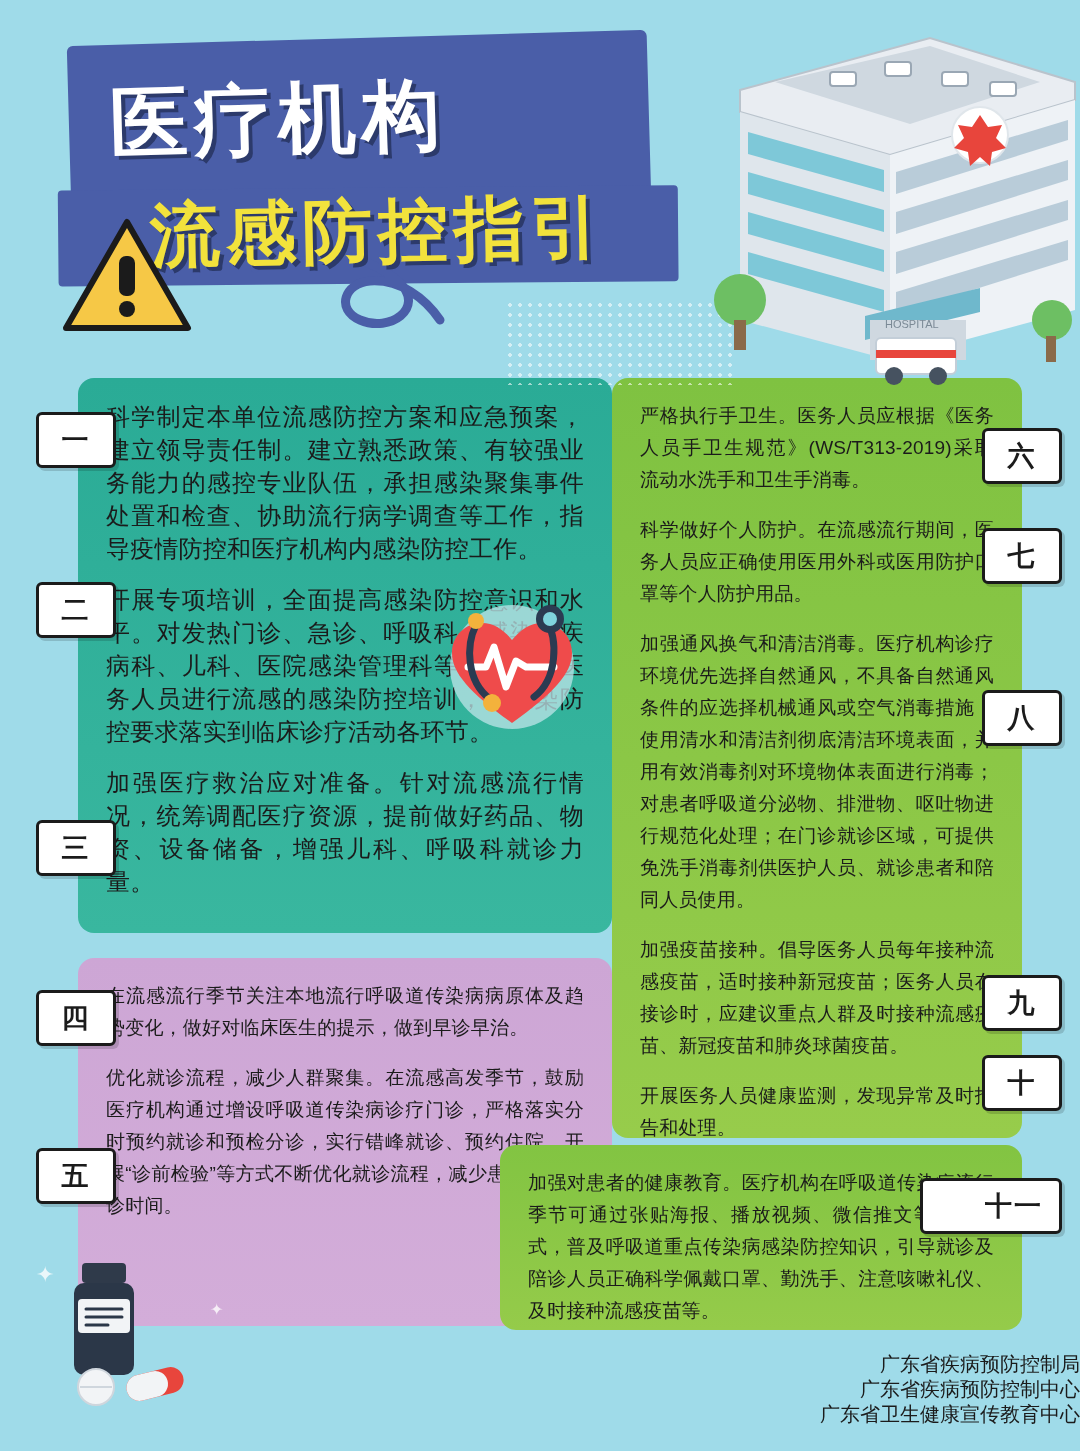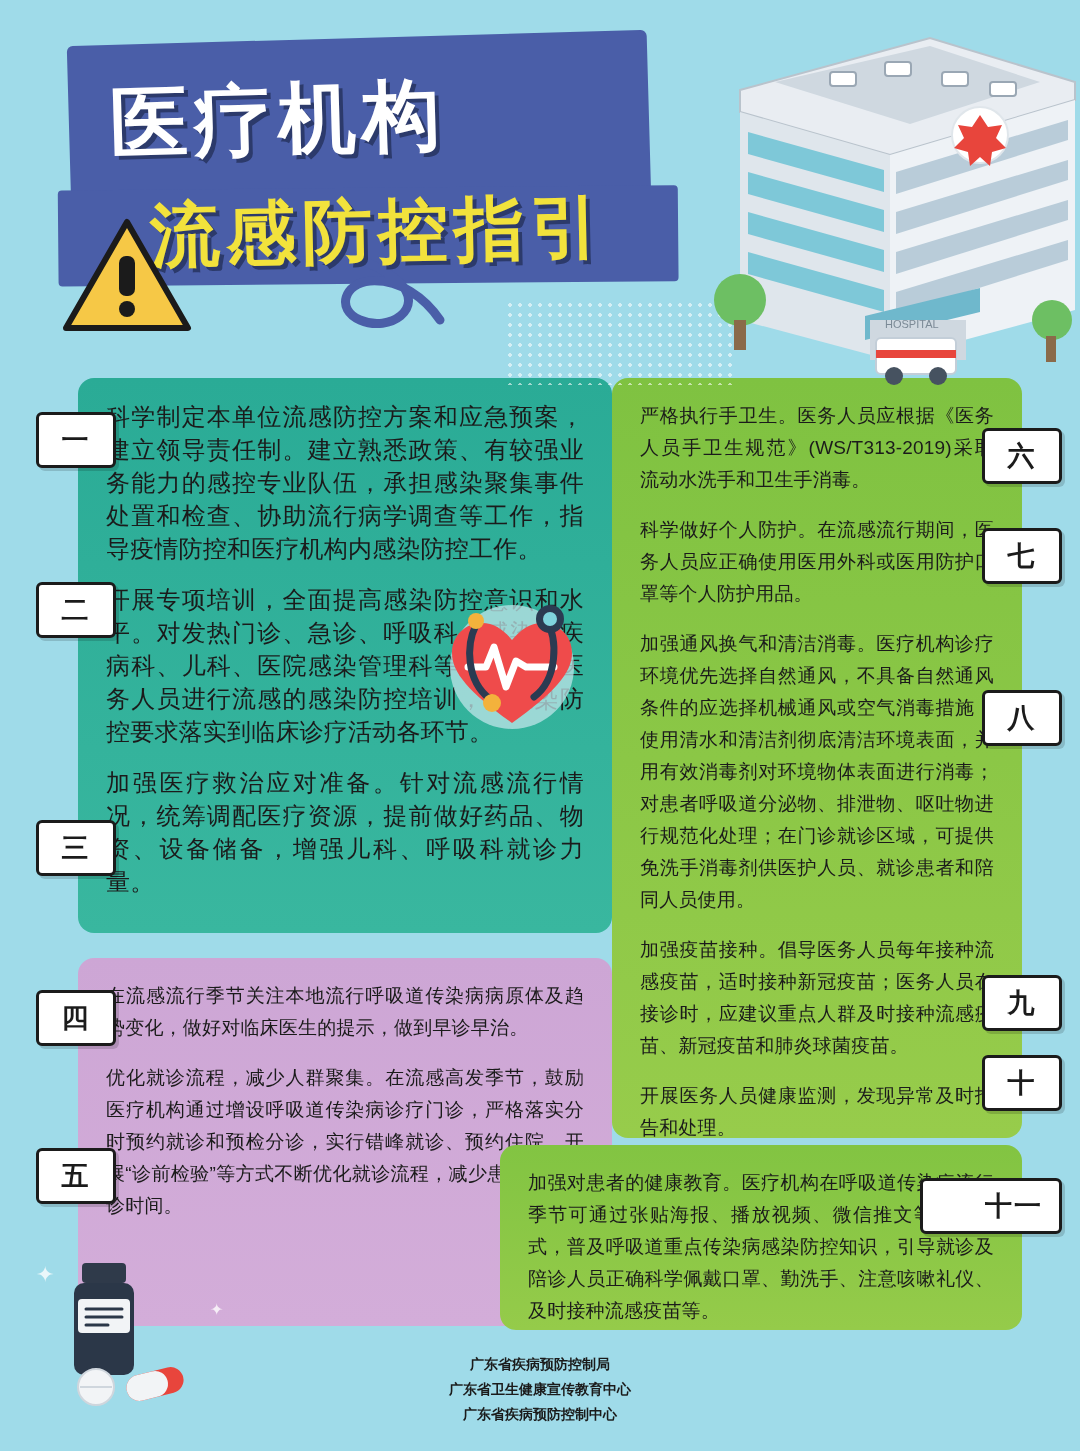--- a/index.html
+++ b/index.html
@@ -199,24 +199,25 @@
   }
   
   .footer {
     position: absolute;
     left: 0;
     top: 1352px;
     width: 1080px;
     text-align: center;
   }
   .footer div {
-    font-size: 14px;
+    font-size: 20px;
     color: #1b1b1b;
     line-height: 25px;
-    font-weight: bold;
+    font-weight: normal;
+    text-align: right;
   }
   .sparkle {
     position: absolute;
     color: #ffffff;
     font-size: 22px;
     opacity: .8;
   }
 </style>
 </head>
 <body>
@@ -363,17 +364,17 @@
       <path d="M125,116 a13,13 0 0 1 0,26 h-16 a13,13 0 0 1 0,-26 z" fill="#f2f4f6" transform="rotate(-14 125 129)"></path>
       <circle cx="66" cy="132" r="18" fill="#f2f4f6" stroke="#cfd6dd" stroke-width="2"></circle>
       <line x1="50" y1="132" x2="82" y2="132" stroke="#cfd6dd" stroke-width="2"></line>
     </g>
   </svg>
   <div class="sparkle" style="left:36px; top:1262px;">✦</div>
   <div class="sparkle" style="left:210px; top:1300px; font-size:16px;">✦</div>
 
   <div class="footer">
     <div>广东省疾病预防控制局</div>
+    <div>广东省疾病预防控制中心</div>
     <div>广东省卫生健康宣传教育中心</div>
-    <div>广东省疾病预防控制中心</div>
   </div>
 
 </div>
 
 </body></html>

